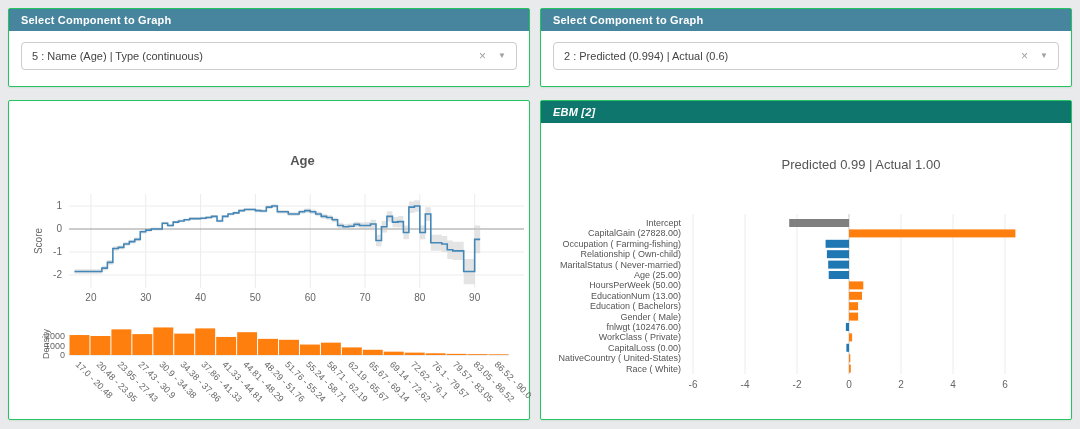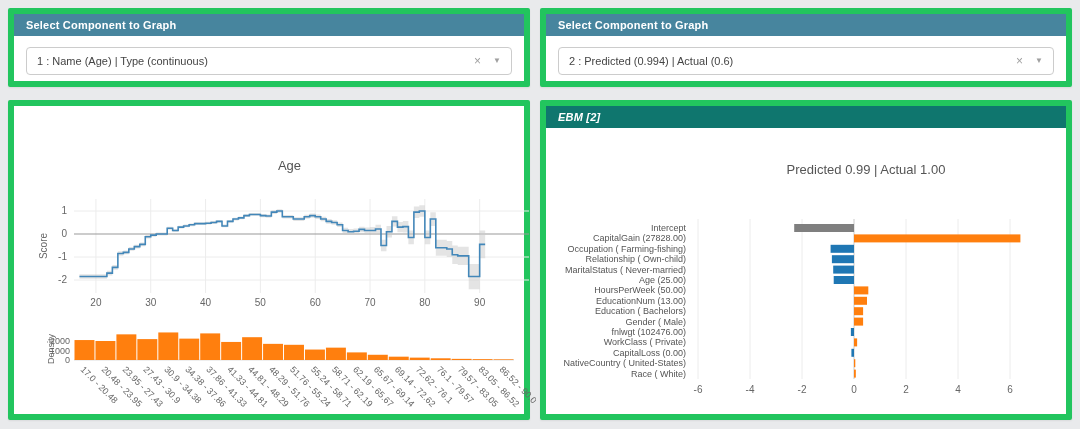--- a/index.html
+++ b/index.html
@@ -6,21 +6,21 @@
   body{
     width:1080px;height:429px;position:relative;
     background:#e9eaec;
     font-family:"Liberation Sans","DejaVu Sans",sans-serif;
     overflow:hidden;
   }
   .col{position:absolute;top:8px;}
   #col-left{left:8px;width:522px;}
   #col-right{left:540px;width:532px;}
   .card{
-    background:#fff;border:6px solid #22c55e;border-radius:2px;
+    background:#fff;border:1px solid #22c55e;border-radius:2px;
     box-shadow:0 1px 2px rgba(0,0,0,0.07);
     box-sizing:border-box;
   }
   .selector-card{height:79px;}
   .chart-card{margin-top:13px;height:320px;position:relative;}
   .card-header{
     color:#fff;font-size:11px;font-weight:bold;
     padding:5px 12px;height:22px;box-sizing:border-box;line-height:12px;
     letter-spacing:.2px;
   }
@@ -30,37 +30,37 @@
     display:flex;align-items:center;padding:0 10px;box-sizing:border-box;
     font-size:11px;color:#444;cursor:pointer;
   }
   .select-value{flex:1;white-space:nowrap;overflow:hidden;}
   .select-clear{color:#a0a0a0;font-size:12px;margin-right:12px;line-height:1;}
   .select-caret{color:#a0a0a0;font-size:8px;line-height:1;}
   .chart-area{position:relative;width:100%;height:296px;}
   .chart-title{
     position:absolute;font-size:13px;color:#555;text-align:center;
   }
-  #age-title{left:48px;width:455px;top:52px;}
+  #age-title{left:66px;width:455px;top:52px;font-weight:bold;}
   #local-title{left:140px;width:360px;top:34px;}
   svg{position:absolute;display:block;}
   #age-plot{left:0;top:82px;}
   #density-plot{left:0;top:212px;}
   #local-plot{left:0;top:88px;}
   svg text{font-family:"Liberation Sans","DejaVu Sans",sans-serif;}
 </style>
 </head>
 <body>
 
 <div class="col" id="col-left">
   <div class="card selector-card">
     <div class="card-header hdr" style="background: rgb(71, 133, 158);">Select Component to Graph</div>
     <div class="card-body">
       <div class="select-control">
-        <span class="select-value">1 : Name (Age) | Type (continuous)</span>
+        <span class="select-value">5 : Name (Age) | Type (continuous)</span>
         <span class="select-clear">×</span>
         <span class="select-caret">▼</span>
       </div>
     </div>
   </div>
   <div class="card chart-card">
     <div class="chart-area">
       <div class="chart-title" id="age-title">Age</div>
       <svg id="age-plot" width="522" height="128">
           <line x1="81.92771084337349" x2="81.92771084337349" y1="11" y2="105" stroke="#ececec" stroke-width="1"></line>

